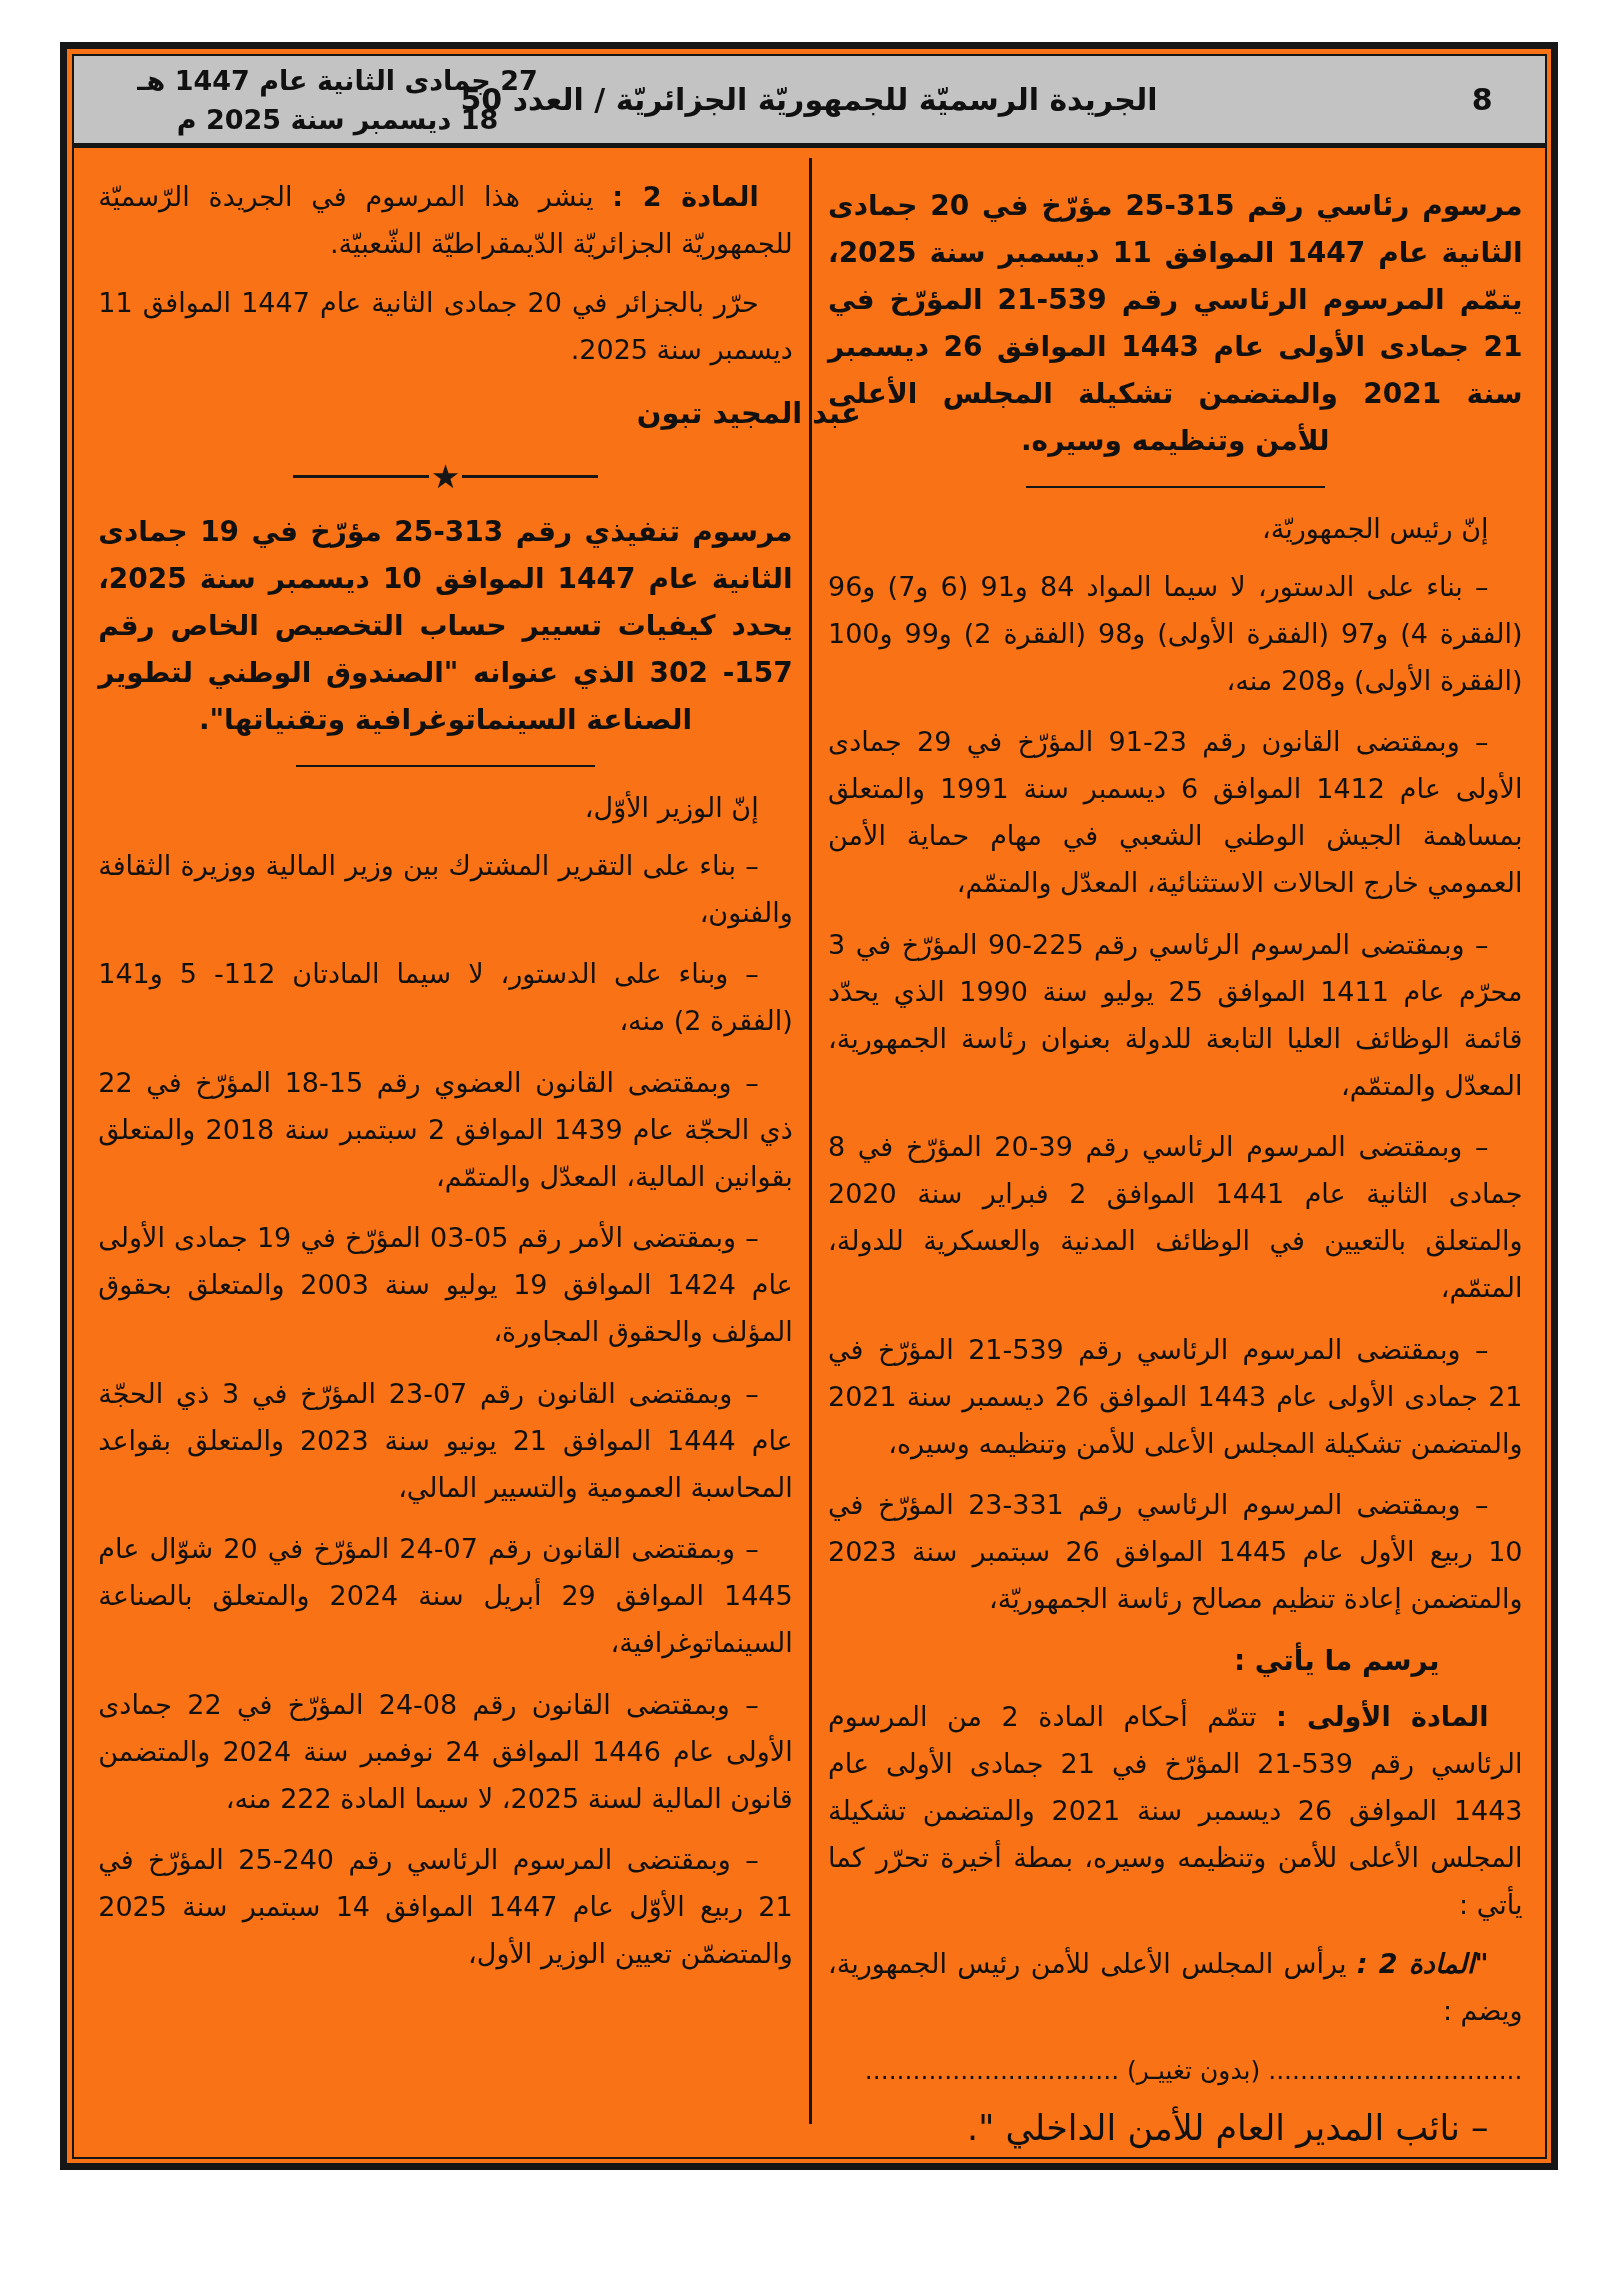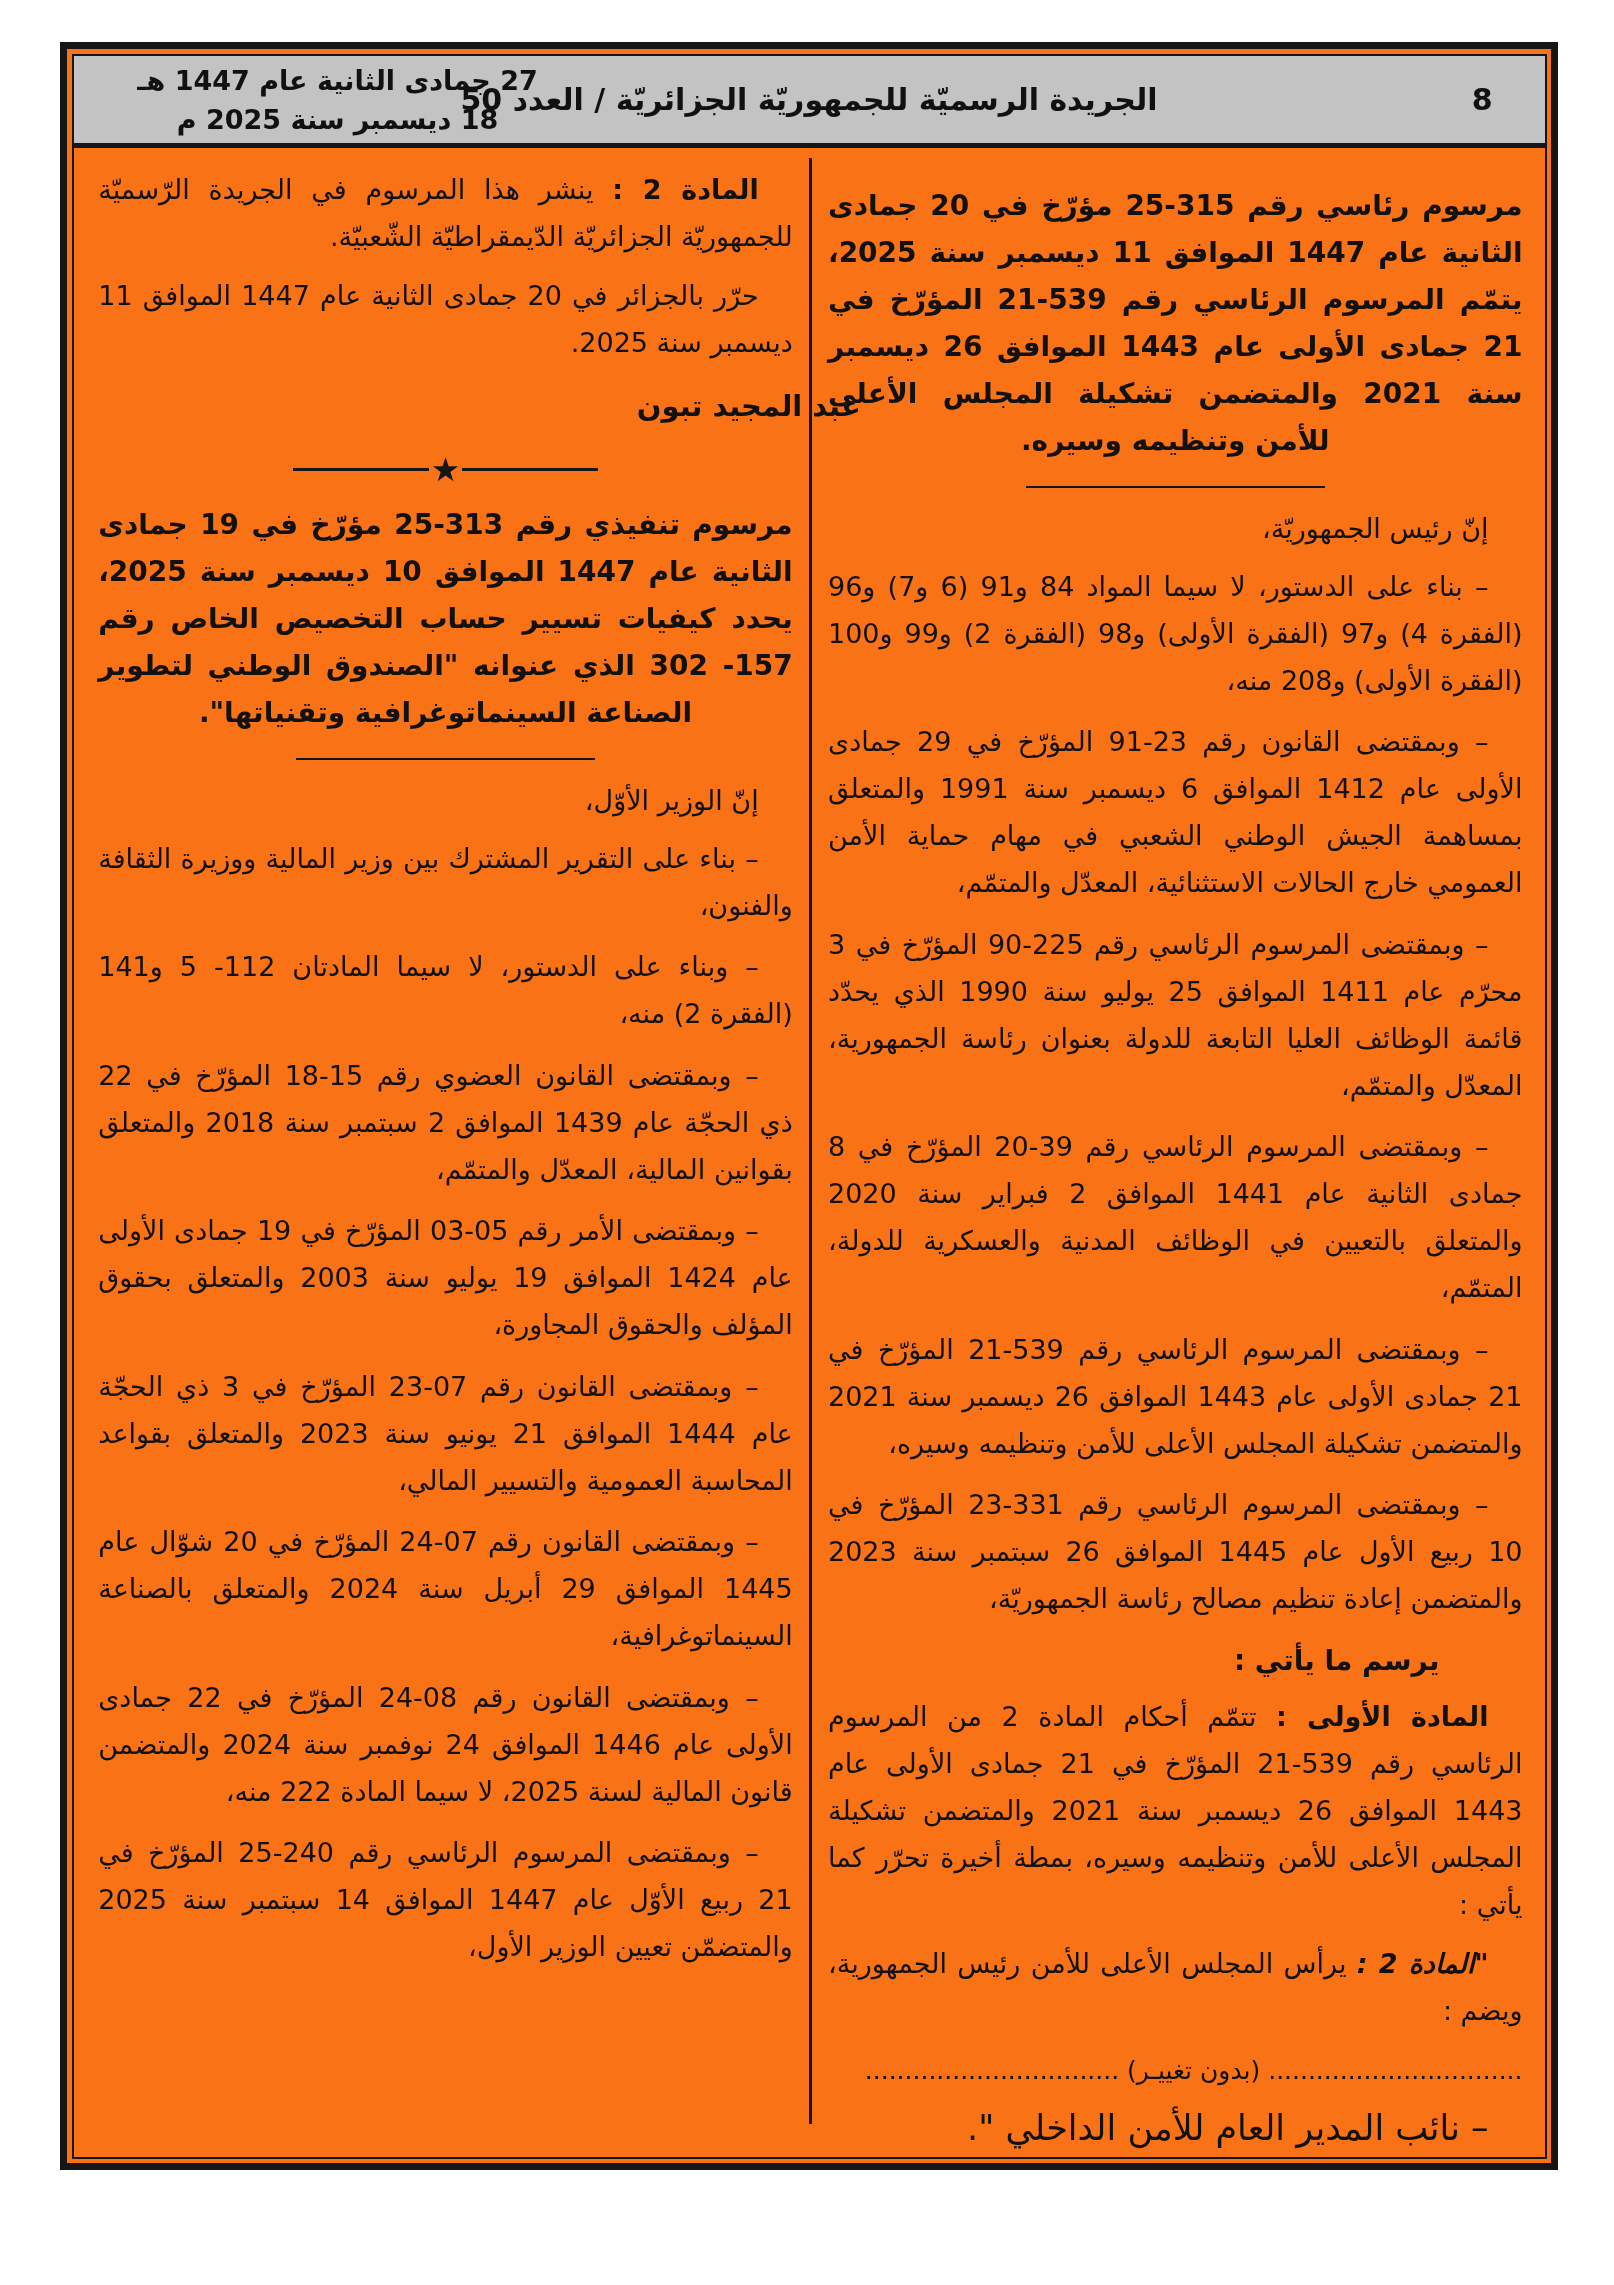--- a/index.html
+++ b/index.html
@@ -73,21 +73,21 @@
           <p class="ordain">يرسم ما يأتي :</p>
           <p class="article"><span class="lbl">المادة الأولى :</span><span> تتمّم أحكام المادة 2 من المرسوم الرئاسي رقم 539-21 المؤرّخ في 21 جمادى الأولى عام 1443 الموافق 26 ديسمبر سنة 2021 والمتضمن تشكيلة المجلس الأعلى للأمن وتنظيمه وسيره، بمطة أخيرة تحرّر كما يأتي :</span></p>
           <p class="article"><span class="lbl-italic">"المادة 2 :</span><span> يرأس المجلس الأعلى للأمن رئيس الجمهورية، ويضم :</span></p>
           <p class="unchanged">................................ (بدون تغييـر) ................................</p>
           <p class="final-item">– نائب المدير العام للأمن الداخلي ".</p>
         </div>
 
         <div class="col-divider"></div>
 
         <div class="col">
-          <p class="article" style="margin-top:11px;"><span class="lbl">المادة 2 :</span><span> ينشر هذا المرسوم في الجريدة الرّسميّة للجمهوريّة الجزائريّة الدّيمقراطيّة الشّعبيّة.</span></p>
+          <p class="article" style="margin-top:18px;"><span class="lbl">المادة 2 :</span><span> ينشر هذا المرسوم في الجريدة الرّسميّة للجمهوريّة الجزائريّة الدّيمقراطيّة الشّعبيّة.</span></p>
           <p class="made-at">حرّر بالجزائر في 20 جمادى الثانية عام 1447 الموافق 11 ديسمبر سنة 2025.</p>
           <p class="signature">عبد المجيد تبون</p>
           <div class="star-divider">
             <span class="line"></span>
             <span class="star">★</span>
             <span class="line"></span>
           </div>
           <p class="decree-title" style="margin-top:12.7px;">مرسوم تنفيذي رقم 313-25 مؤرّخ في 19 جمادى الثانية عام 1447 الموافق 10 ديسمبر سنة 2025، يحدد كيفيات تسيير حساب التخصيص الخاص رقم 157- 302 الذي عنوانه "الصندوق الوطني لتطوير الصناعة السينماتوغرافية وتقنياتها".</p>
           <div class="hr-short"></div>
           <p class="intro">إنّ الوزير الأوّل،</p>

